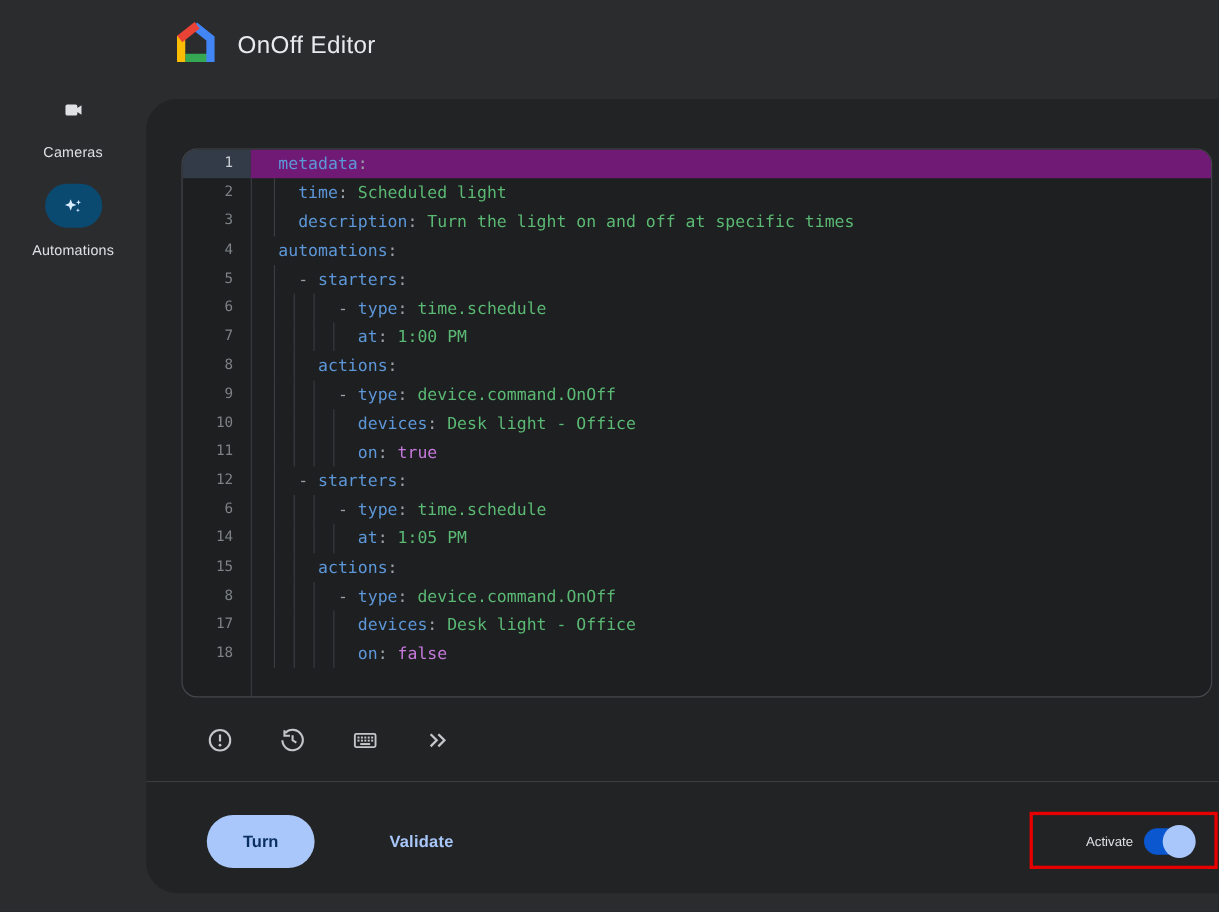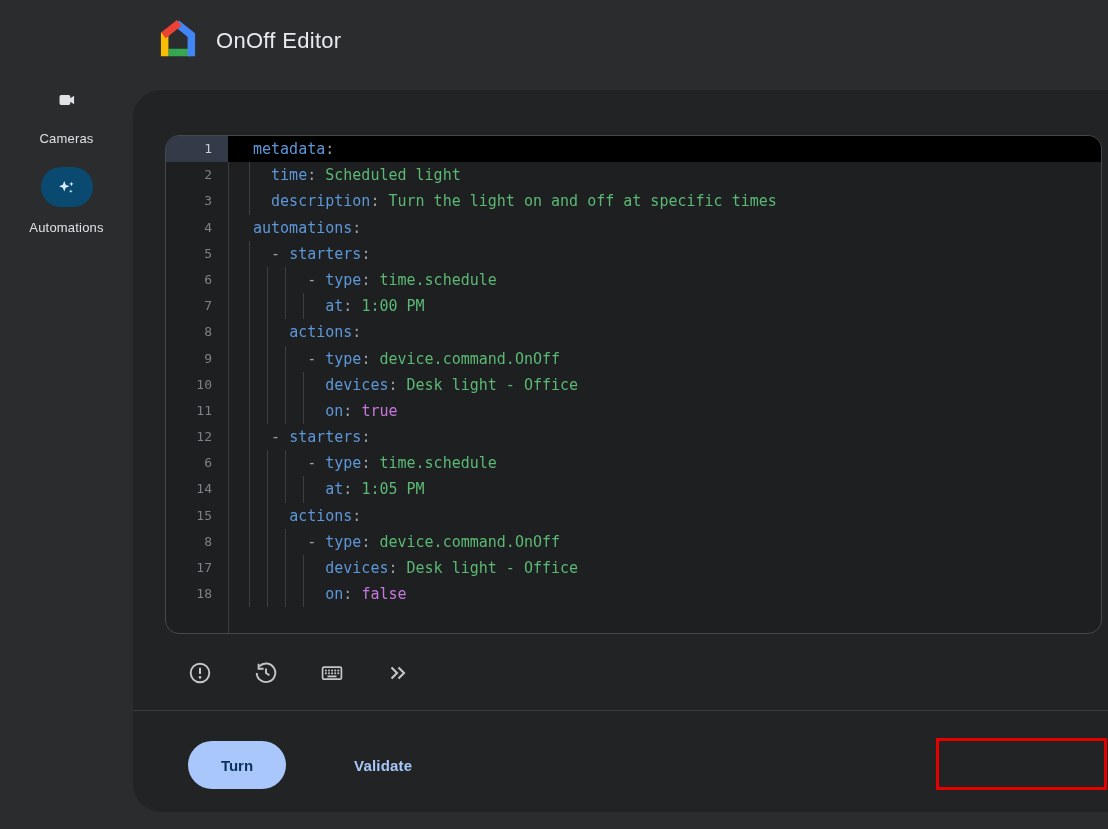--- a/index.html
+++ b/index.html
@@ -47,21 +47,21 @@
     font-family:"DejaVu Sans Mono", monospace;
   }
   .gutter-sep { position:absolute; left:62px; top:0; bottom:0; width:1px; background:#3a3d40; }
   .code-line { display:flex; height:26.2px; line-height:26.2px; white-space:pre; }
   .ln {
     flex:0 0 62px; text-align:right; padding-right:16px;
     font-size:13px; color:#7d8286;
   }
   .src { flex:1; position:relative; padding-left:25px; font-size:15px; color:#9aa0a6; }
   .code-line.active .ln { background:#333a48; color:#ccd0d4; }
-  .code-line.active .src { background:#000000; }
+  .code-line.active .src { background:#701a75; }
   .guide { position:absolute; top:0; bottom:0; width:1px; background:#3b3e42; }
   .tok-k { color:#5d97d8; }
   .tok-v { color:#5bb974; }
   .tok-b { color:#c678dd; }
   .tok-p { color:#9aa0a6; }
 
   
   .tool-row { position:absolute; left:55px; top:571px; height:24px; display:flex; gap:42px; }
   .tool-btn { width:24px; height:24px; color:#c4c7ca; cursor:pointer; display:flex; align-items:center; justify-content:center; }
 
@@ -193,15 +193,22 @@
         <path d="M12.5 6.5 L18 12 L12.5 17.5" fill="none" stroke="currentColor" stroke-width="2.1"></path>
       </svg>
     </div>
   </div>
 
   <div class="footer-divider"></div>
 
   <button class="save-btn">Turn</button>
   <button class="validate-btn">Validate</button>
 
+  <div class="activate-group">
+    <span class="activate-label">Activate</span>
+    <div class="toggle">
+      <div class="track"></div>
+      <div class="thumb"></div>
+    </div>
+  </div>
 </div>
 
 <div class="annotation-box"></div>
 
 </body></html>

